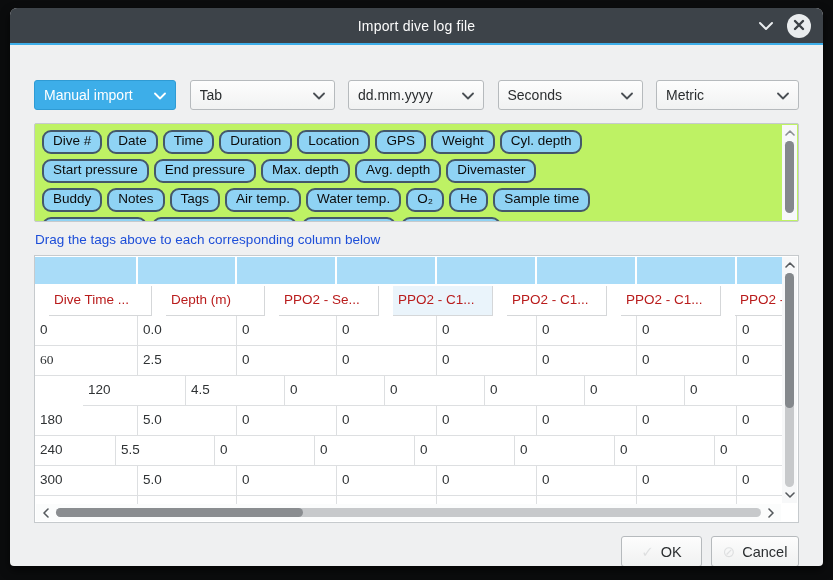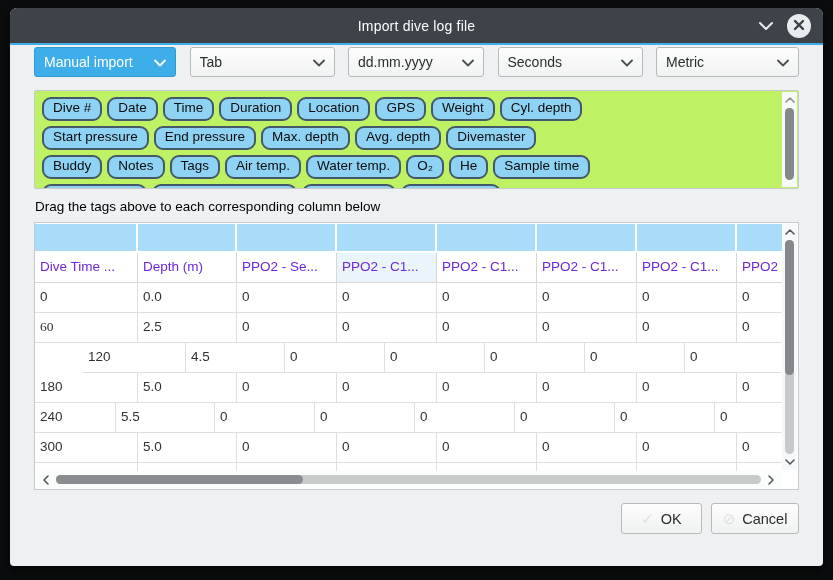--- a/index.html
+++ b/index.html
@@ -16,21 +16,21 @@
   .titlebar{
     height:35px;background:var(--titlebar,#3d4349);position:relative;
     display:flex;align-items:center;justify-content:center;
     border-bottom:2px solid var(--accent,#3daee9);
   }
   .titlebar-title{color:#fcfcfc;font-size:14px;letter-spacing:.2px;}
   .titlebar-controls{position:absolute;right:12px;top:0;height:35px;display:flex;align-items:center;gap:12px;}
   .shade-btn{width:18px;height:18px;display:flex;align-items:center;justify-content:center;cursor:pointer;}
   .close-btn{width:24px;height:24px;border-radius:50%;background:#e9ecee;display:flex;align-items:center;justify-content:center;cursor:pointer;}
   
-  .content{position:absolute;top:37px;left:0;right:0;bottom:0;padding:2px 24px 0;}
+  .content{position:absolute;top:37px;left:0;right:0;bottom:0;padding:35px 24px 0;}
   
   .combo-row{display:flex;justify-content:space-between;margin-bottom:13px;}
   .combo{
     height:30px;box-sizing:border-box;border:1px solid #b6babd;border-radius:3px;
     background:linear-gradient(#fdfdfd,#f1f2f2);display:flex;align-items:center;
     padding:0 9px;font-size:14px;color:#2b2e30;position:relative;cursor:pointer;
   }
   .combo .combo-value{flex:1;overflow:hidden;white-space:nowrap;}
   .combo svg{flex:none;margin-left:6px;}
   .combo.primary{background:var(--accent,#3daee9);border-color:#2f9bd4;color:#ffffff;}
@@ -42,29 +42,29 @@
     flex:none;background:var(--tag-fill,#8fd3f4);border:2px solid var(--tag-border,#44586a);
     border-radius:9px;padding:1px 9px 2px;font-size:13.5px;color:#0c0c0c;
     white-space:nowrap;box-sizing:border-box;height:24px;cursor:grab;
   }
   .panel-vscroll{position:absolute;right:1px;top:1px;bottom:1px;width:15px;background:#f7f8f9;}
   .vtrack{position:absolute;left:3px;right:3px;top:16px;bottom:16px;background:#c7c9cb;border-radius:5px;}
   .vthumb{position:absolute;left:0;right:0;top:0;background:#84888c;border-radius:5px;cursor:pointer;}
   .scroll-chev{position:absolute;left:0;right:0;height:14px;display:flex;align-items:center;justify-content:center;cursor:pointer;}
   .scroll-chev.up{top:1px;} .scroll-chev.down{bottom:1px;}
   
-  .drag-label{margin:10px 0 8px 1px;font-size:13.5px;color:#000000;}
+  .drag-label{margin:10px 0 8px 1px;font-size:13.5px;color:#1d4ed8;}
   
   .table-panel{position:relative;height:268px;background:#ffffff;border:1px solid #c6cacd;box-sizing:border-box;overflow:hidden;}
   .tbl{position:absolute;left:0;top:0;right:16px;bottom:18px;overflow:hidden;}
   .drop-row{display:flex;height:30px;box-sizing:border-box;background:#fff;padding:1px 0 2px;}
   .drop-cell{flex:none;background:var(--drop-cell,#a9dcf8);margin-right:2px;height:27px;box-sizing:border-box;cursor:pointer;}
   .header-row{display:flex;height:30px;box-sizing:border-box;}
   .hcell{flex:none;box-sizing:border-box;border-right:1px solid #d5d7d9;border-bottom:1px solid #d5d7d9;
-    padding:6px 0 0 5px;font-size:13.5px;color:#6d28d9;white-space:nowrap;overflow:hidden;}
+    padding:6px 0 0 5px;font-size:13.5px;color:#b91c1c;white-space:nowrap;overflow:hidden;margin-left:14px;}
   .hcell.hl{background:var(--header-hl,#eaf4fb);}
   .data-row{display:flex;height:30px;box-sizing:border-box;}
   .dcell{flex:none;box-sizing:border-box;border-right:1px solid #dddfe1;border-bottom:1px solid #dddfe1;
     padding:6px 0 0 5px;font-size:13.5px;color:#2f3234;white-space:nowrap;overflow:hidden;}
   .data-row.partial{height:9px;}
   .data-row.partial .dcell{border-bottom:none;}
   .tbl-vscroll{position:absolute;right:1px;top:1px;bottom:19px;width:15px;background:#f7f8f9;}
   .tbl-hscroll{position:absolute;left:1px;right:17px;bottom:1px;height:17px;background:#fbfcfc;}
   .htrack{position:absolute;top:4px;bottom:4px;left:20px;right:20px;background:#c7c9cb;border-radius:5px;}
   .hthumb{position:absolute;top:0;bottom:0;left:0;width:35%;background:#8a8d90;border-radius:5px;cursor:pointer;}

